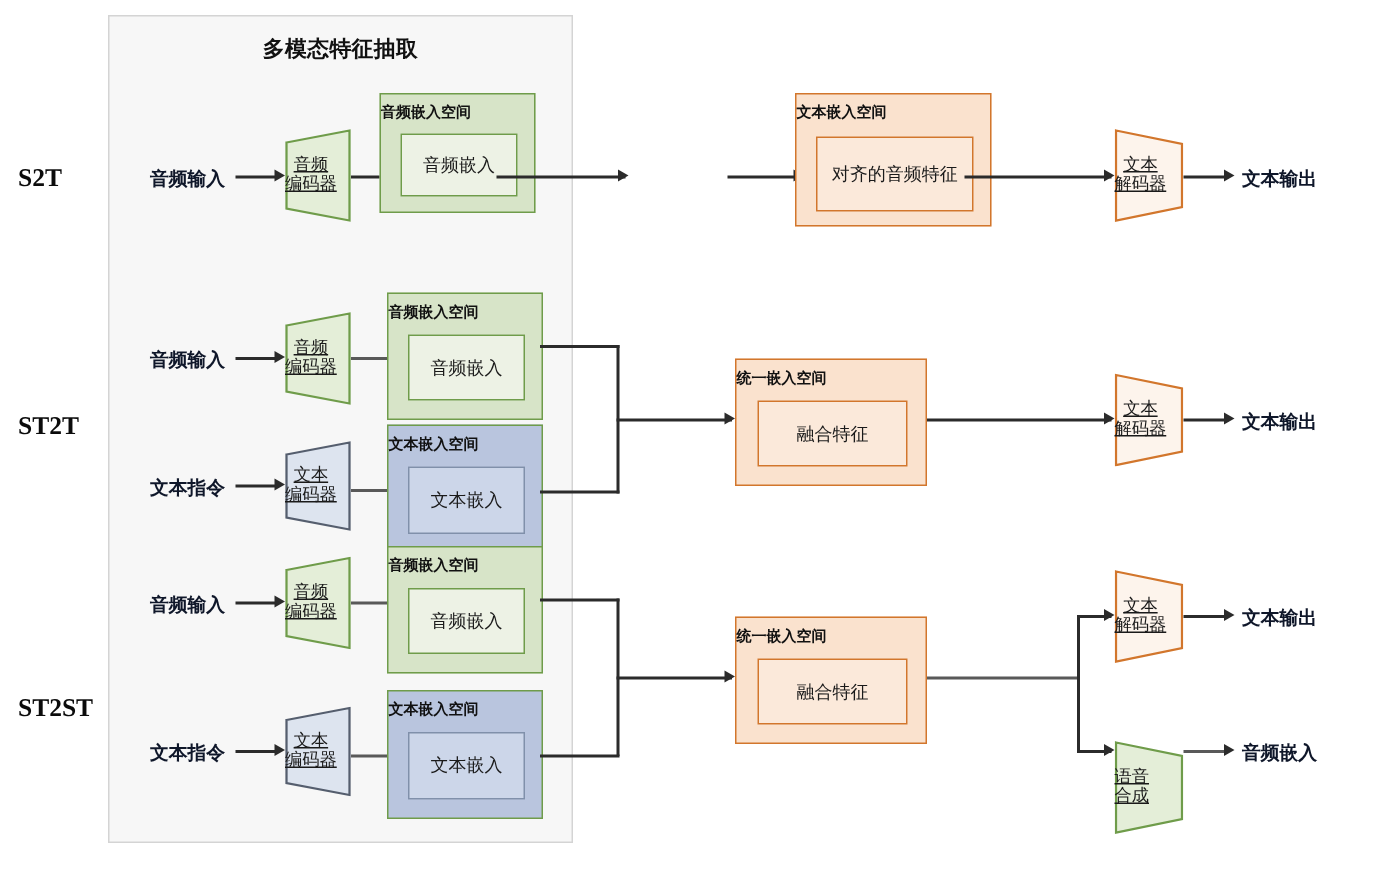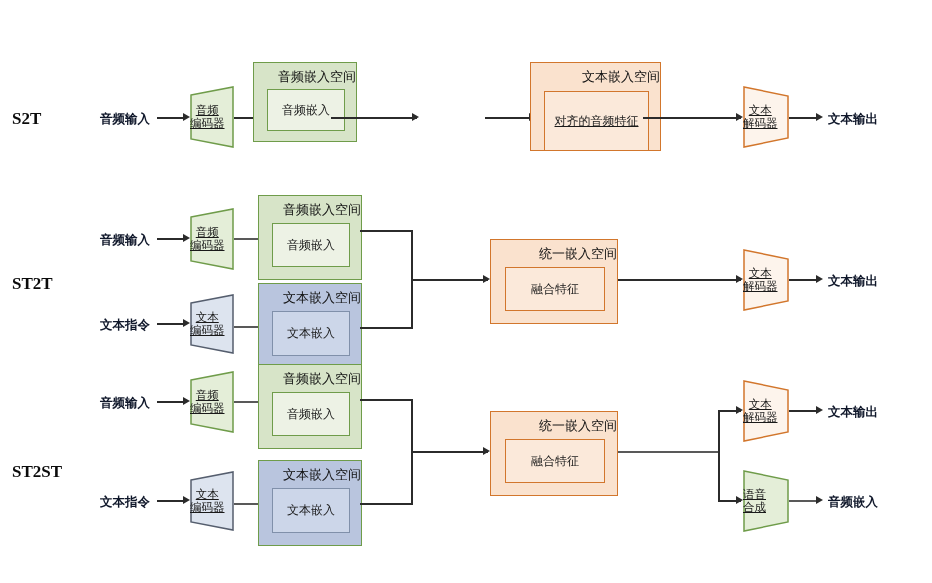--- a/index.html
+++ b/index.html
@@ -6,22 +6,22 @@
   body{width:932px;height:583px;position:relative;overflow:hidden;
        font-family:"Liberation Sans","DejaVu Sans",sans-serif;}
   .canvas{position:absolute;inset:0;}
   .panel{position:absolute;background:#f7f7f7;border:1px solid #d4d4d4;box-sizing:border-box;}
   .panel-title{position:absolute;width:100%;top:12px;left:0;text-align:center;
                font-size:14.5px;font-weight:bold;color:#111;letter-spacing:.3px;}
   .row-label{position:absolute;font-family:"Liberation Serif","DejaVu Serif",serif;
              font-weight:bold;font-size:17px;color:#0b0b0b;white-space:nowrap;}
   .io-label{position:absolute;font-size:12.5px;font-weight:bold;color:#0f172a;white-space:nowrap;}
   .space-box{position:absolute;box-sizing:border-box;}
-  .space-title{position:absolute;top:5px;left:0;width:100%;text-align:right;
-               font-size:13px;font-weight:normal;color:#111;}
+  .space-title{position:absolute;top:5px;left:0;width:100%;text-align:left;
+               font-size:10px;font-weight:bold;color:#111;}
   .inner-box{position:absolute;box-sizing:border-box;display:flex;align-items:center;
              justify-content:center;font-size:12px;color:#1a1a1a;}
   
   .sp-green{background:#d7e4c8;border:1.5px solid #6f9c4a;}
   .sp-green .inner-box{background:#edf2e5;border:1.5px solid #6f9c4a;}
   
   .sp-blue{background:#b9c5de;border:1.5px solid #6f9c4a;}
   .sp-blue .inner-box{background:#ccd6e9;border:1.5px solid #8090aa;}
   
   .sp-orange{background:#fae2ce;border:1.5px solid #d2762c;}
@@ -38,20 +38,23 @@
   .ln.gray{background:#595959;}
   .arw{position:absolute;width:0;height:0;
        border-top:4.5px solid transparent;border-bottom:4.5px solid transparent;
        border-left:7px solid #2b2b2b;}
 </style>
 </head>
 <body>
 
 <div class="canvas">
 
+  <div class="panel" style="left:72px;top:10px;width:310px;height:552px;">
+    <div class="panel-title">多模态特征抽取</div>
+  </div>
 
   <div class="row-label" style="left:12px;top:109px;">S2T</div>
   <div class="row-label" style="left:12px;top:274px;">ST2T</div>
   <div class="row-label" style="left:12px;top:462px;">ST2ST</div>
 
   <div class="io-label" style="left:100px;top:111px;">音频输入</div>
   <div class="ln h" style="left:157px;top:117px;width:28px;"></div>
   <div class="arw" style="left:183px;top:113px;"></div>
 
   <div class="trap" style="left:190px;top:86px;width:44px;height:62px;">
@@ -74,21 +77,21 @@
 
   <div class="ln h" style="left:331px;top:117px;width:86px;"></div>
   <div class="arw" style="left:412px;top:113px;"></div>
 
 
   <div class="ln h" style="left:485px;top:117px;width:48px;"></div>
   <div class="arw" style="left:529px;top:113px;"></div>
 
   <div class="space-box sp-orange" style="left:530px;top:62px;width:131px;height:89px;">
     <div class="space-title">文本嵌入空间</div>
-    <div class="inner-box" style="left:13px;top:28px;width:105px;height:60px;text-decoration:underline;">对齐的音频特征</div>
+    <div class="inner-box" style="left:13px;top:28px;width:105px;height:50px;">对齐的音频特征</div>
   </div>
 
   <div class="ln h" style="left:643px;top:117px;width:98px;"></div>
   <div class="arw" style="left:736px;top:113px;"></div>
 
   <div class="trap" style="left:743px;top:86px;width:46px;height:62px;">
     <svg viewBox="0 0 46 62" preserveAspectRatio="none">
       <polygon points="1,1 45,10 45,52 1,61" fill="#fdf4ec" stroke="#d2762c" stroke-width="1.5"></polygon>
     </svg>
     <span>
@@ -238,21 +241,21 @@
     <span>
       <span>文本</span><br>
       <span>解码器</span>
     </span>
   </div>
 
   <div class="ln h" style="left:789px;top:410px;width:30px;"></div>
   <div class="arw" style="left:816px;top:406px;"></div>
   <div class="io-label" style="left:828px;top:404px;">文本输出</div>
 
-  <div class="trap" style="left:743px;top:470px;width:46px;height:62px;">
+  <div class="trap" style="left:743px;top:494px;width:46px;height:62px;">
     <svg viewBox="0 0 46 62" preserveAspectRatio="none">
       <polygon points="1,1 45,10 45,52 1,61" fill="#e4eed8" stroke="#6f9c4a" stroke-width="1.5"></polygon>
     </svg>
     <span>
       <span>语音</span><br>
       <span>合成</span>
     </span>
   </div>
 
   <div class="ln h gray" style="left:789px;top:500px;width:30px;"></div>

